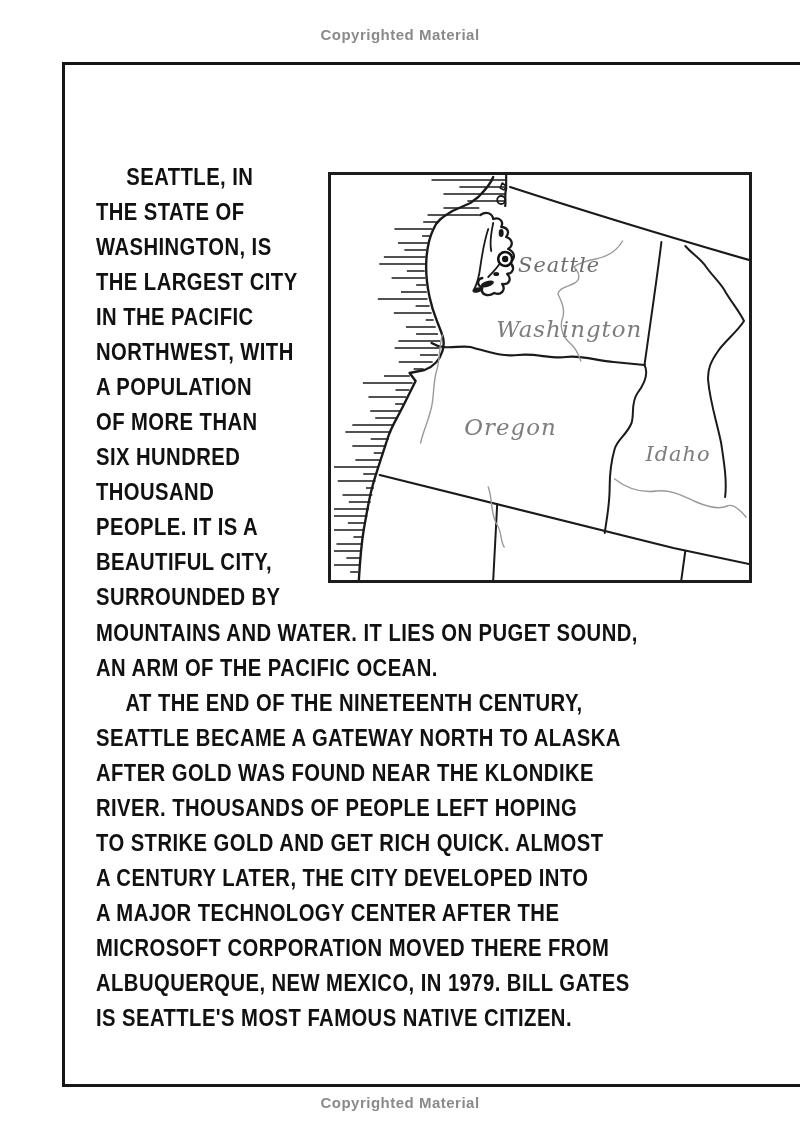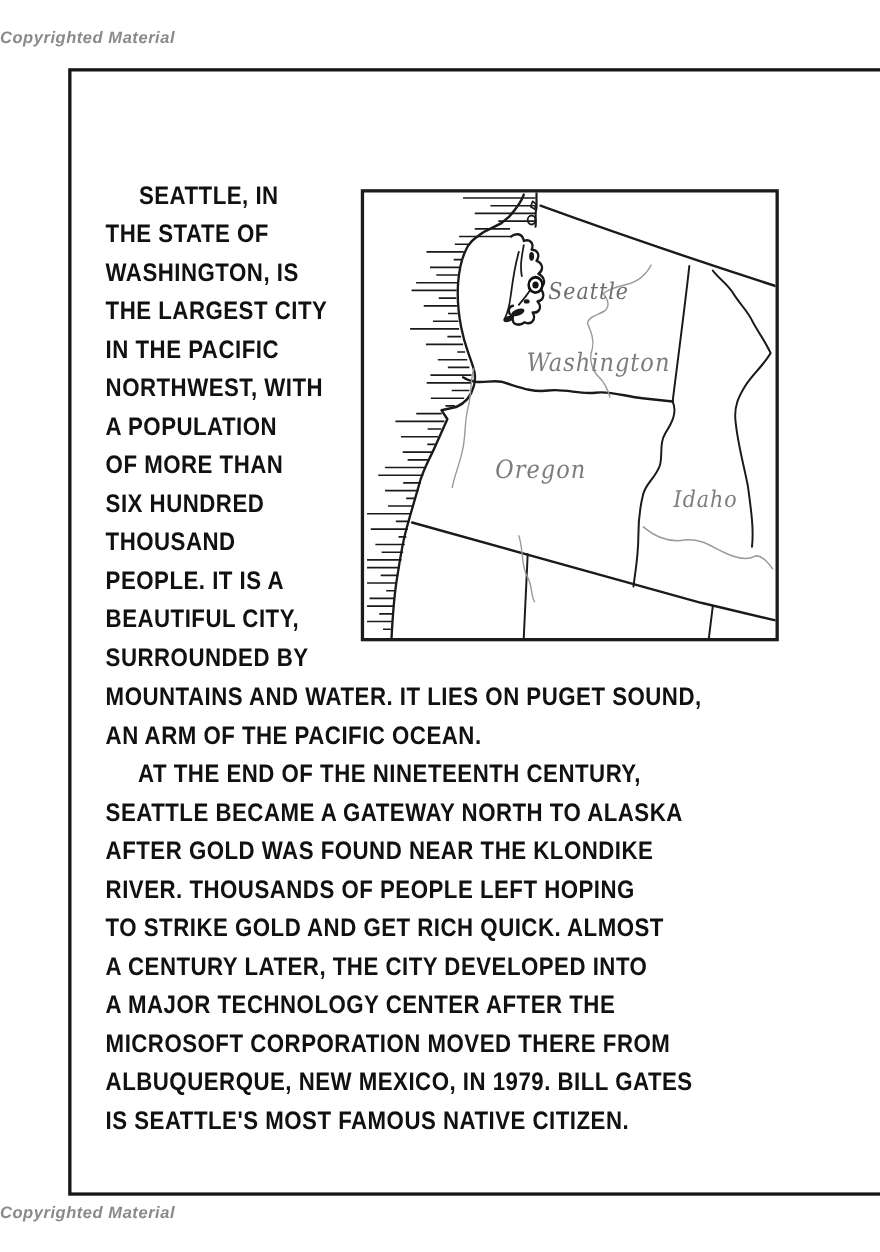--- a/index.html
+++ b/index.html
@@ -1,37 +1,37 @@
 <!DOCTYPE html>
 <html><head>
 <meta charset="utf-8">
 <style>
   html,body{margin:0;padding:0;background:#fff;}
   .canvas{position:relative;width:800px;height:1138px;background:#fff;overflow:hidden;
           font-family:"Liberation Sans",sans-serif;}
-  .copyright{position:absolute;left:0;right:0;text-align:left;
-             font-size:15px;font-weight:700;letter-spacing:.5px;color:#8a8a8a;font-style:italic;}
+  .copyright{position:absolute;left:0;right:0;text-align:center;
+             font-size:15px;font-weight:700;letter-spacing:.5px;color:#8a8a8a;}
   .copyright.top{top:26px;}
   .copyright.bottom{top:1094px;}
   .page-frame{position:absolute;left:62px;top:62px;right:-8px;height:1019px;
               border:3px solid #161616;background:#fff;}
   .title-wrap{position:absolute;left:0;right:0;top:90px;text-align:center;line-height:1;}
   .title-text{display:inline-block;font-family:"Liberation Serif",serif;font-weight:400;
               font-size:56px;letter-spacing:2px;color:#1b1b1b;
               transform:scaleX(.56);transform-origin:50% 50%;white-space:nowrap;}
   @supports (-webkit-text-stroke:1px #000){
     .title-text{color:#fff;-webkit-text-stroke:1.35px #141414;}
   }
   .bodytext{position:absolute;color:#111;font-weight:700;font-size:23px;
             letter-spacing:.5px;line-height:35px;transform:scaleX(.88);
             transform-origin:left top;}
   .bodytext .line{white-space:pre;}
   .col-block{left:96px;top:160px;width:280px;}
   .full-block{left:96px;top:616px;width:720px;}
-  .map-box{position:absolute;left:328px;top:172px;width:380px;height:411px;
+  .map-box{position:absolute;left:328px;top:172px;width:424px;height:411px;
            border:3px solid #1c1c1c;background:#fff;box-sizing:border-box;}
   .map-box svg{width:100%;height:100%;display:block;}
   .map-label{font-family:"DejaVu Serif",serif;font-style:italic;letter-spacing:1px;}
 </style>
 </head>
 <body>
 
 <div class="canvas">
 
   <div class="copyright top">Copyrighted Material</div>

